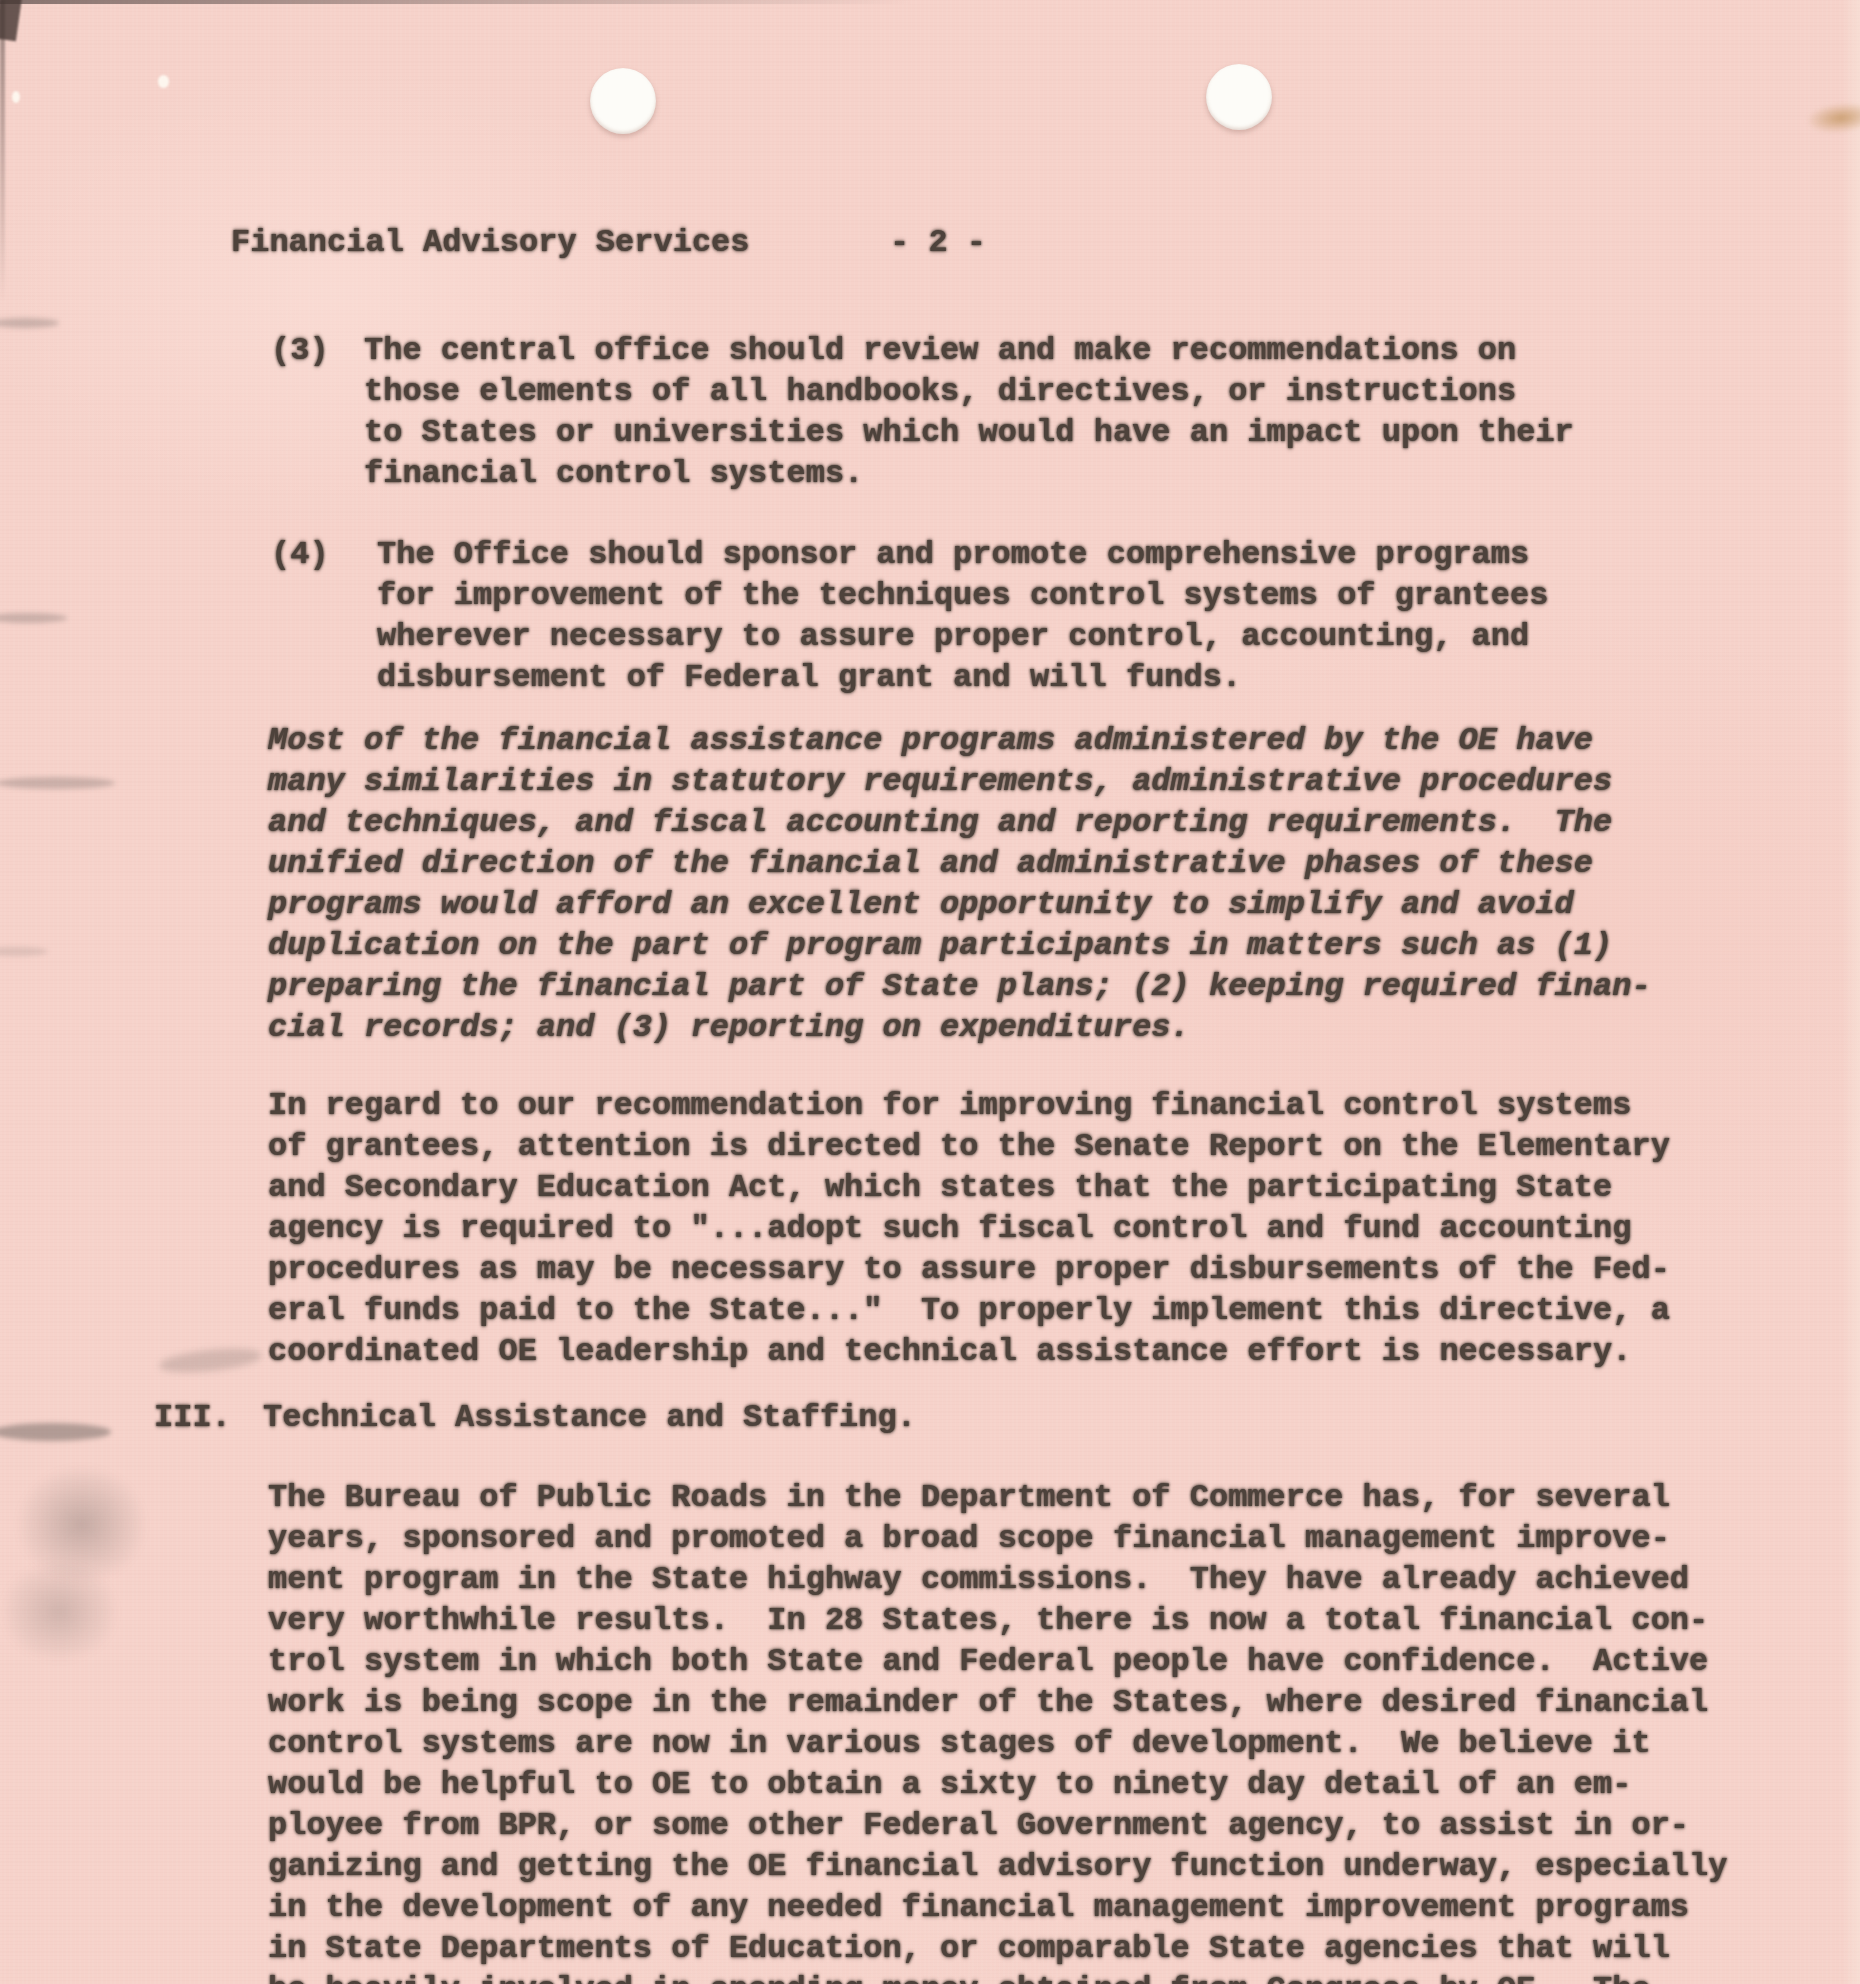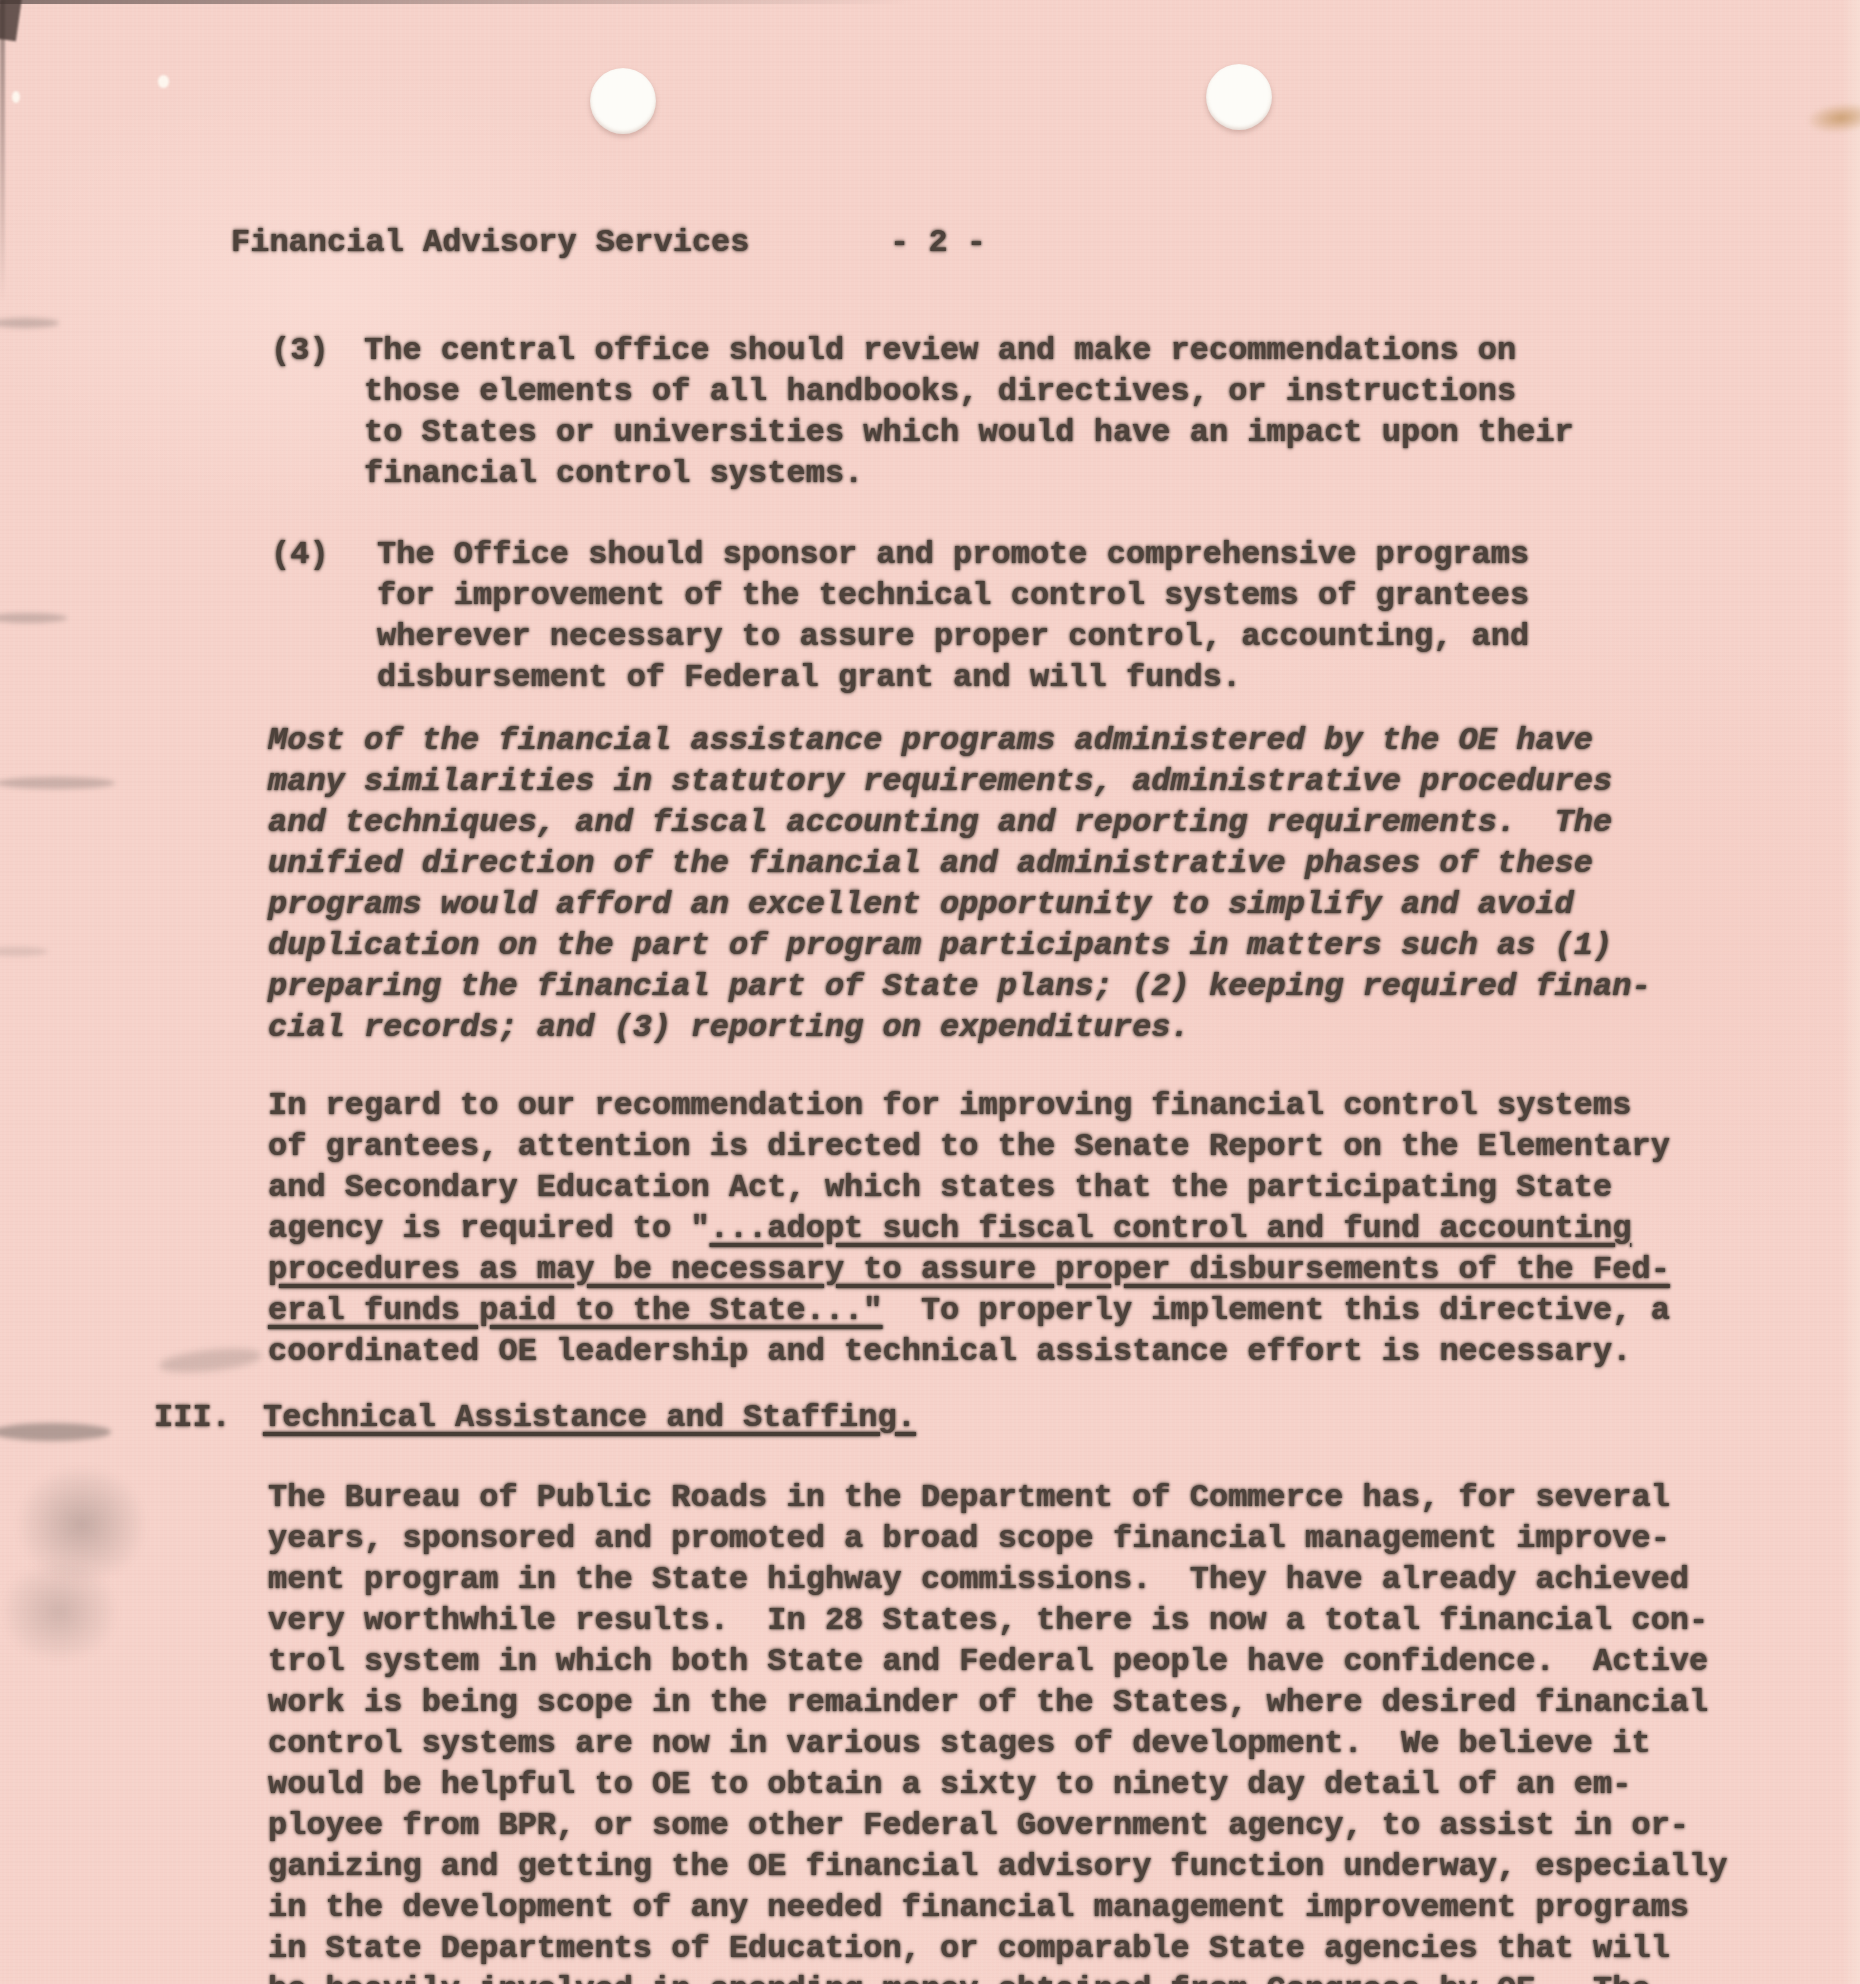--- a/index.html
+++ b/index.html
@@ -26,21 +26,20 @@
       0.8px 0 2.4px rgba(77,66,59,.38),
       -0.8px 0 2.4px rgba(77,66,59,.38),
       0 -2px 3.6px rgba(77,66,59,.28),
       0 2px 3.6px rgba(77,66,59,.28);
   }
   .block{position:absolute;left:0;width:100%;height:0;}
   .num{position:absolute;top:0;white-space:pre;}
   .lines{position:absolute;top:0;}
   .line{white-space:pre;}
   .ul{
-    text-decoration:underline;
     text-decoration-thickness:3.6px;
     text-underline-offset:5.6px;
     text-decoration-color:rgba(70,60,53,.95);
   }
   .hdr-left{position:absolute;left:185px;top:0;white-space:pre;margin-left:46px;}
   .hdr-right{position:absolute;left:890px;top:0;white-space:pre;}
 
   
   .hole{
     position:absolute;width:66px;height:66px;border-radius:50%;
@@ -105,21 +104,21 @@
             <div class="line"><span>The central office should review and make recommendations on</span></div>
             <div class="line"><span>those elements of all handbooks, directives, or instructions</span></div>
             <div class="line"><span>to States or universities which would have an impact upon their</span></div>
             <div class="line"><span>financial control systems.</span></div>
           </div>
         </div>
         <div class="block txt" style="top: 534px;">
           <span class="num" style="left: 271px;">(4)</span>
           <div class="lines" style="left: 377px;">
             <div class="line"><span>The Office should sponsor and promote comprehensive programs</span></div>
-            <div class="line"><span>for improvement of the technical control systems of grantees</span></div>
+            <div class="line"><span>for improvement of the techniques control systems of grantees</span></div>
             <div class="line"><span>wherever necessary to assure proper control, accounting, and</span></div>
             <div class="line"><span>disbursement of Federal grant and will funds.</span></div>
           </div>
         </div>
         <div class="block txt" style="top: 720px;">
           <div class="lines" style="left: 268px; font-style: italic;">
             <div class="line"><span>Most of the financial assistance programs administered by the OE have</span></div>
             <div class="line"><span>many similarities in statutory requirements, administrative procedures</span></div>
             <div class="line"><span>and techniques, and fiscal accounting and reporting requirements.  The</span></div>
             <div class="line"><span>unified direction of the financial and administrative phases of these</span></div>

